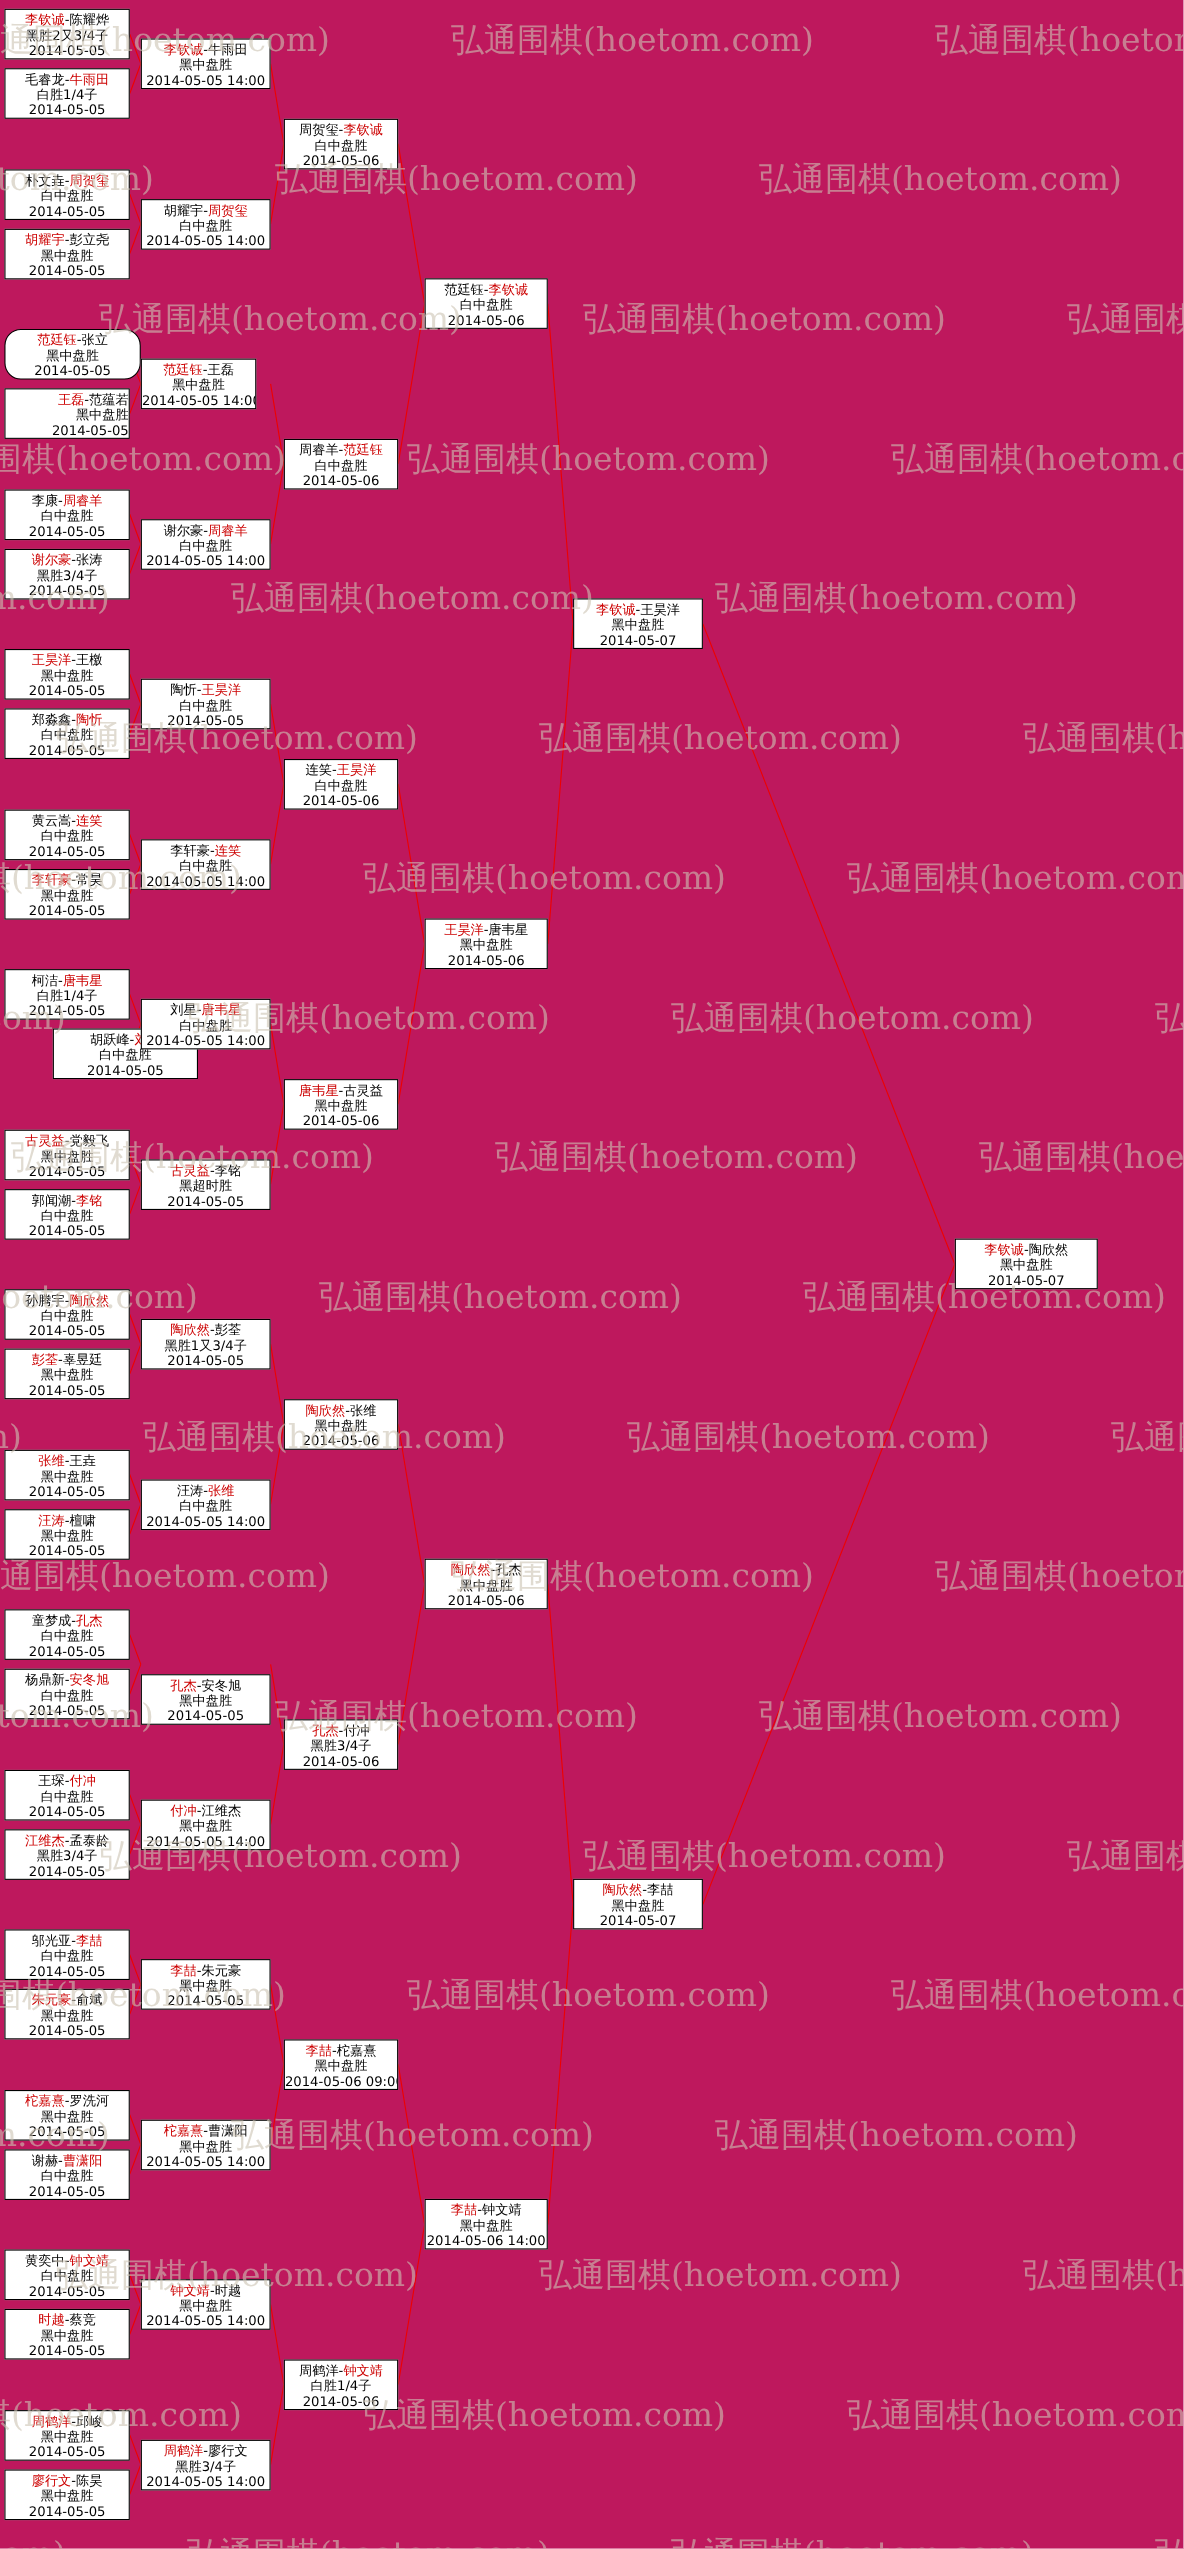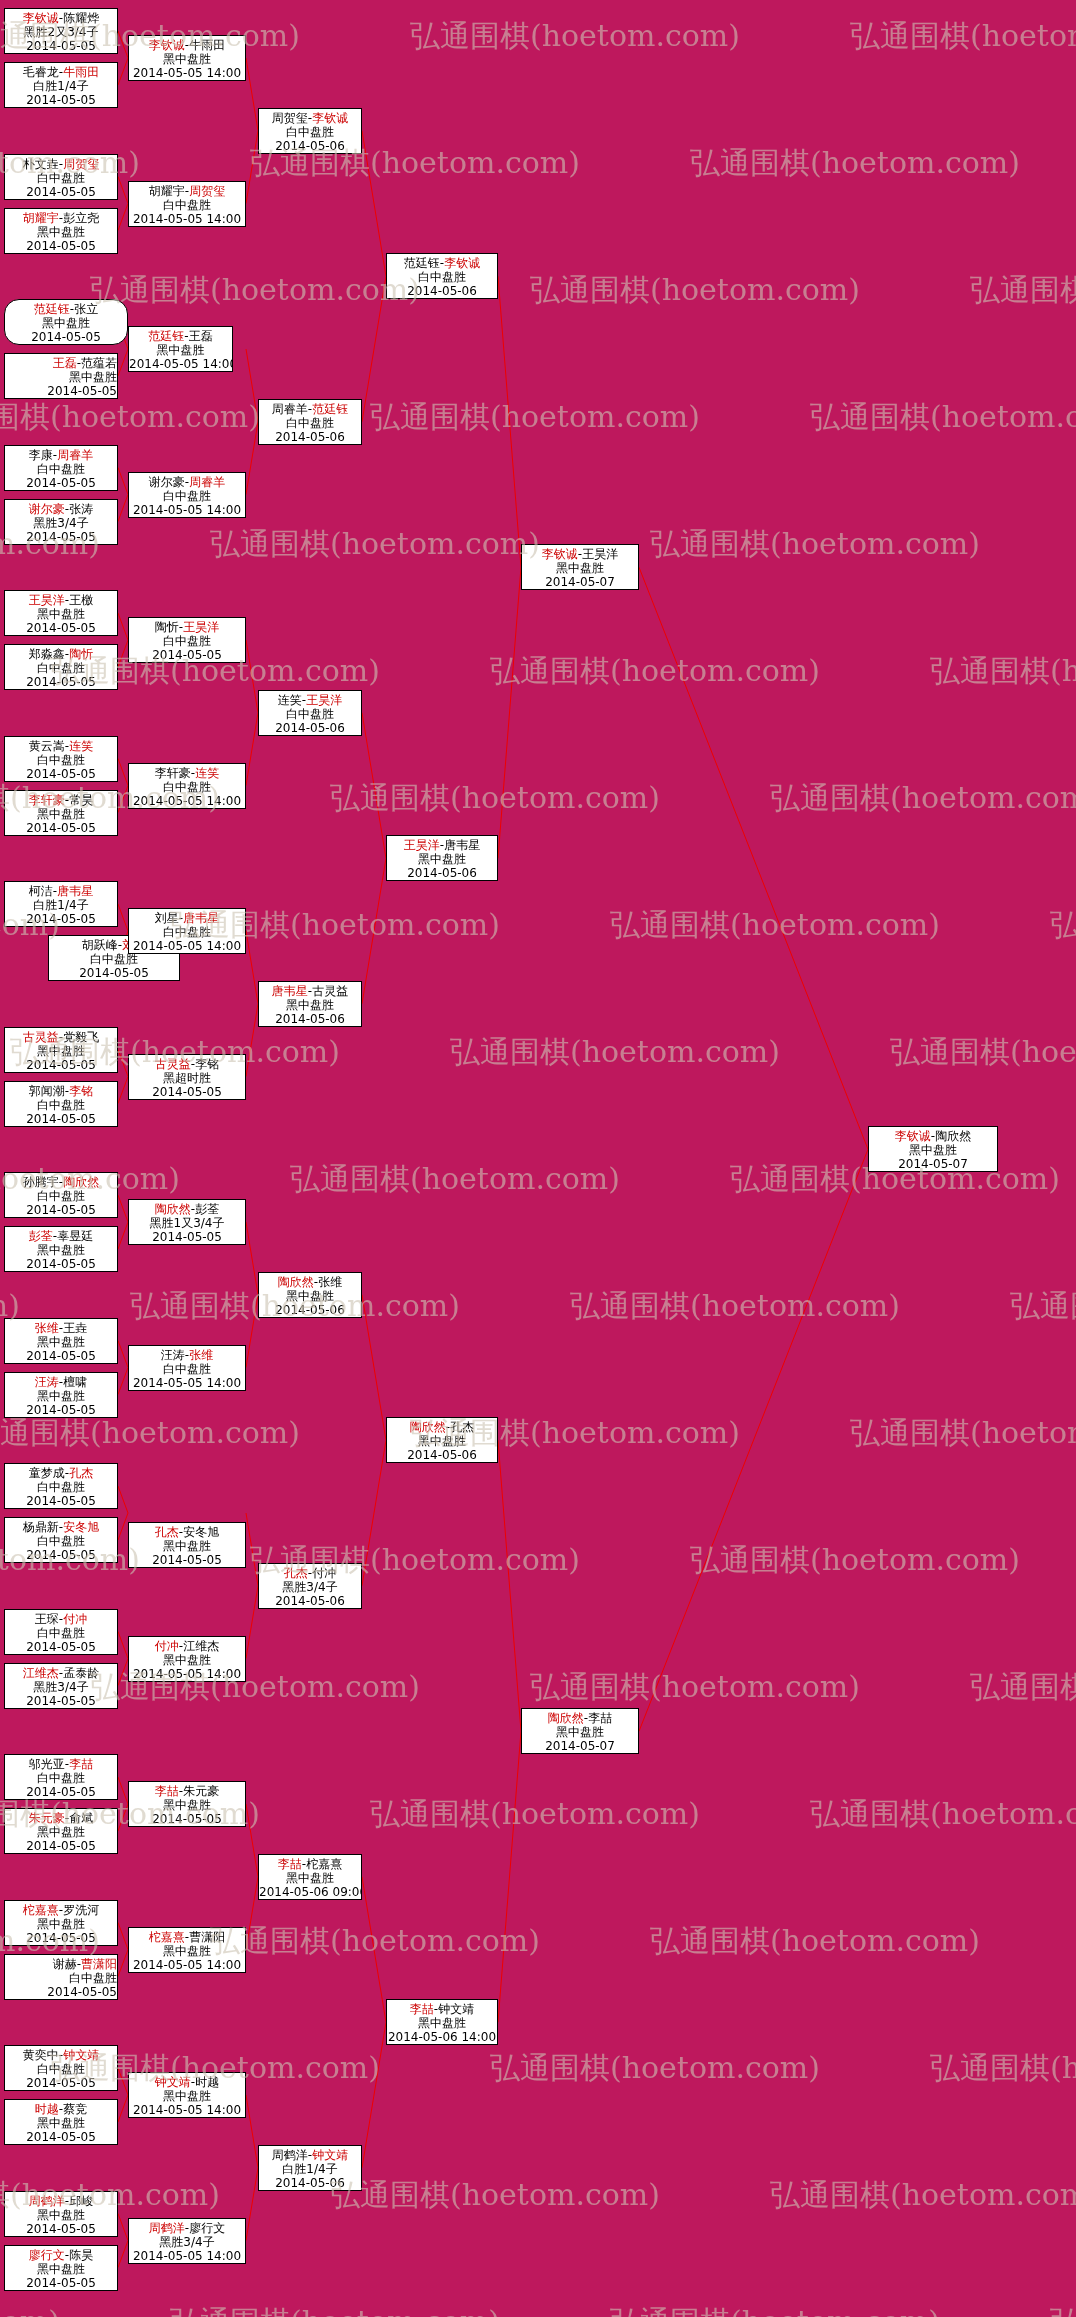--- a/index.html
+++ b/index.html
@@ -235,21 +235,21 @@
       <div class="match-box" style="left: 4px; top: 1808px; width: 114px;">
         <div class="names"><span class="nm-win">朱元豪</span><span>-</span><span>俞斌</span></div>
         <div class="result">黑中盘胜</div>
         <div class="date">2014-05-05</div>
       </div>
       <div class="match-box" style="left: 4px; top: 1899.5px; width: 114px;">
         <div class="names"><span class="nm-win">柁嘉熹</span><span>-</span><span>罗洗河</span></div>
         <div class="result">黑中盘胜</div>
         <div class="date">2014-05-05</div>
       </div>
-      <div class="match-box" style="left: 4px; top: 1953.5px; width: 114px; text-align: right;">
+      <div class="match-box" style="left: 4px; top: 1953.5px; width: 114px;">
         <div class="names"><span>谢赫</span><span>-</span><span class="nm-win">曹潇阳</span></div>
         <div class="result">白中盘胜</div>
         <div class="date">2014-05-05</div>
       </div>
       <div class="match-box" style="left: 4px; top: 2045px; width: 114px;">
         <div class="names"><span>黄奕中</span><span>-</span><span class="nm-win">钟文靖</span></div>
         <div class="result">白中盘胜</div>
         <div class="date">2014-05-05</div>
       </div>
       <div class="match-box" style="left: 4px; top: 2099px; width: 114px;">

